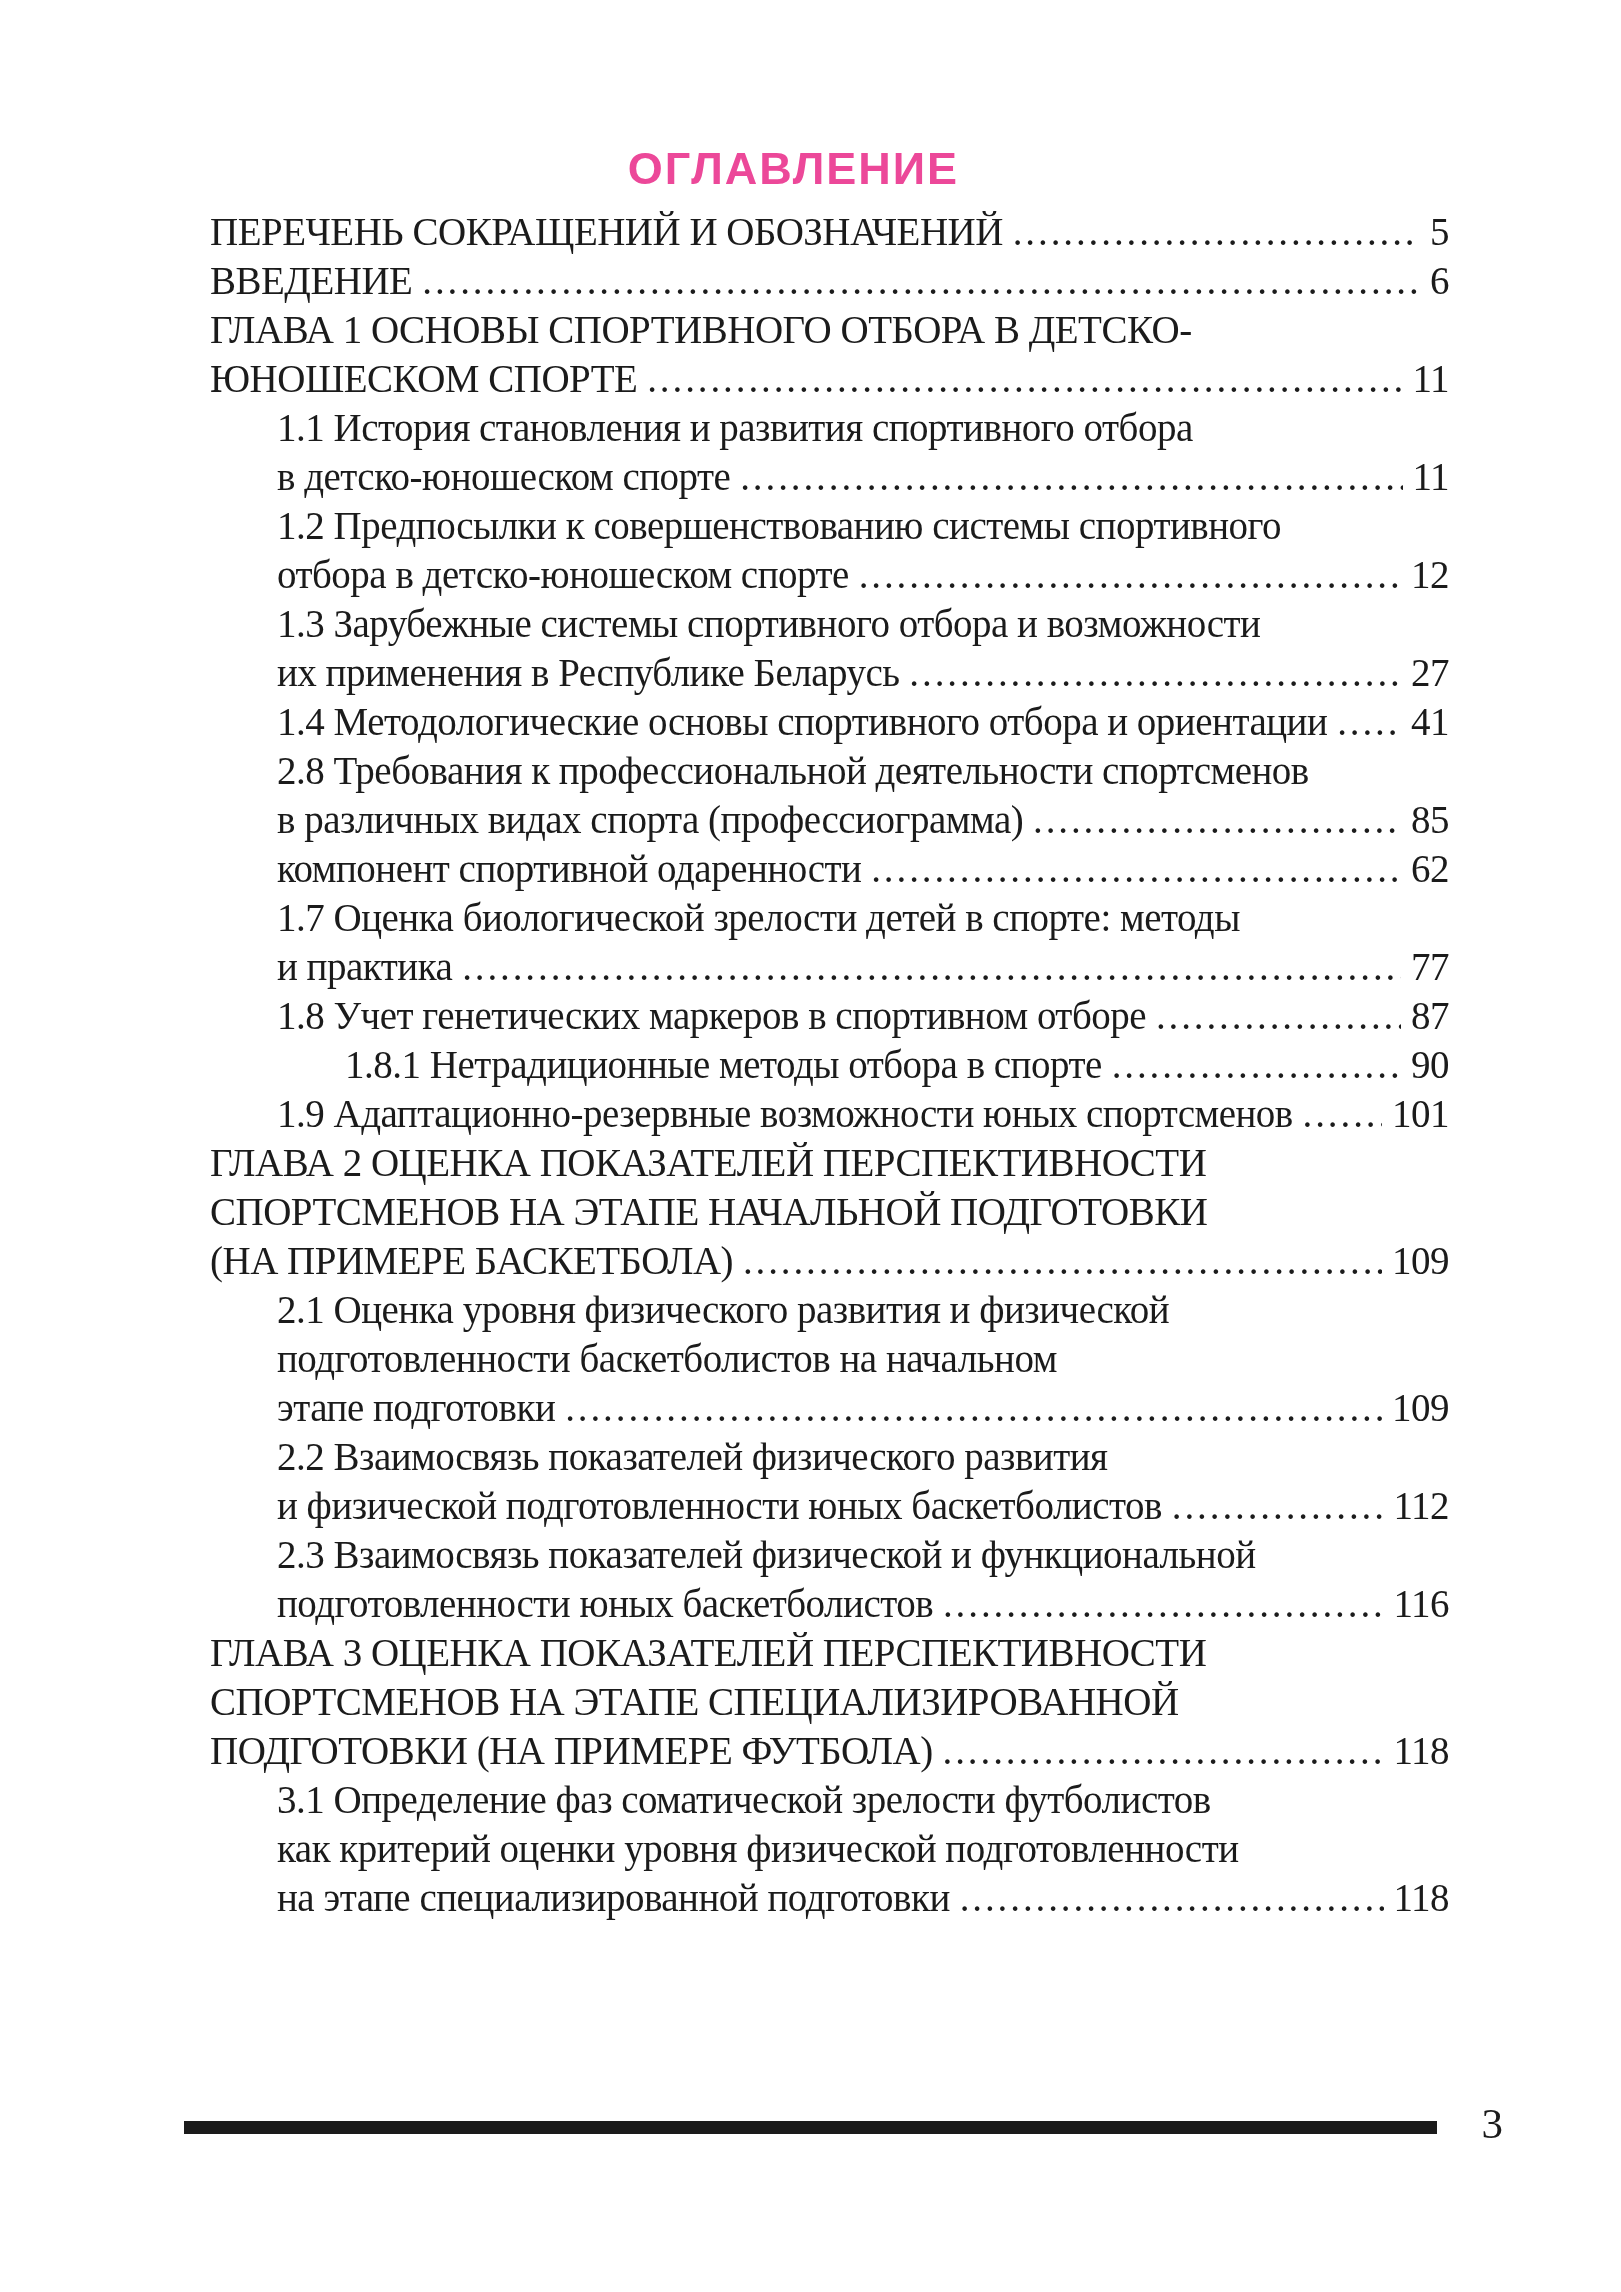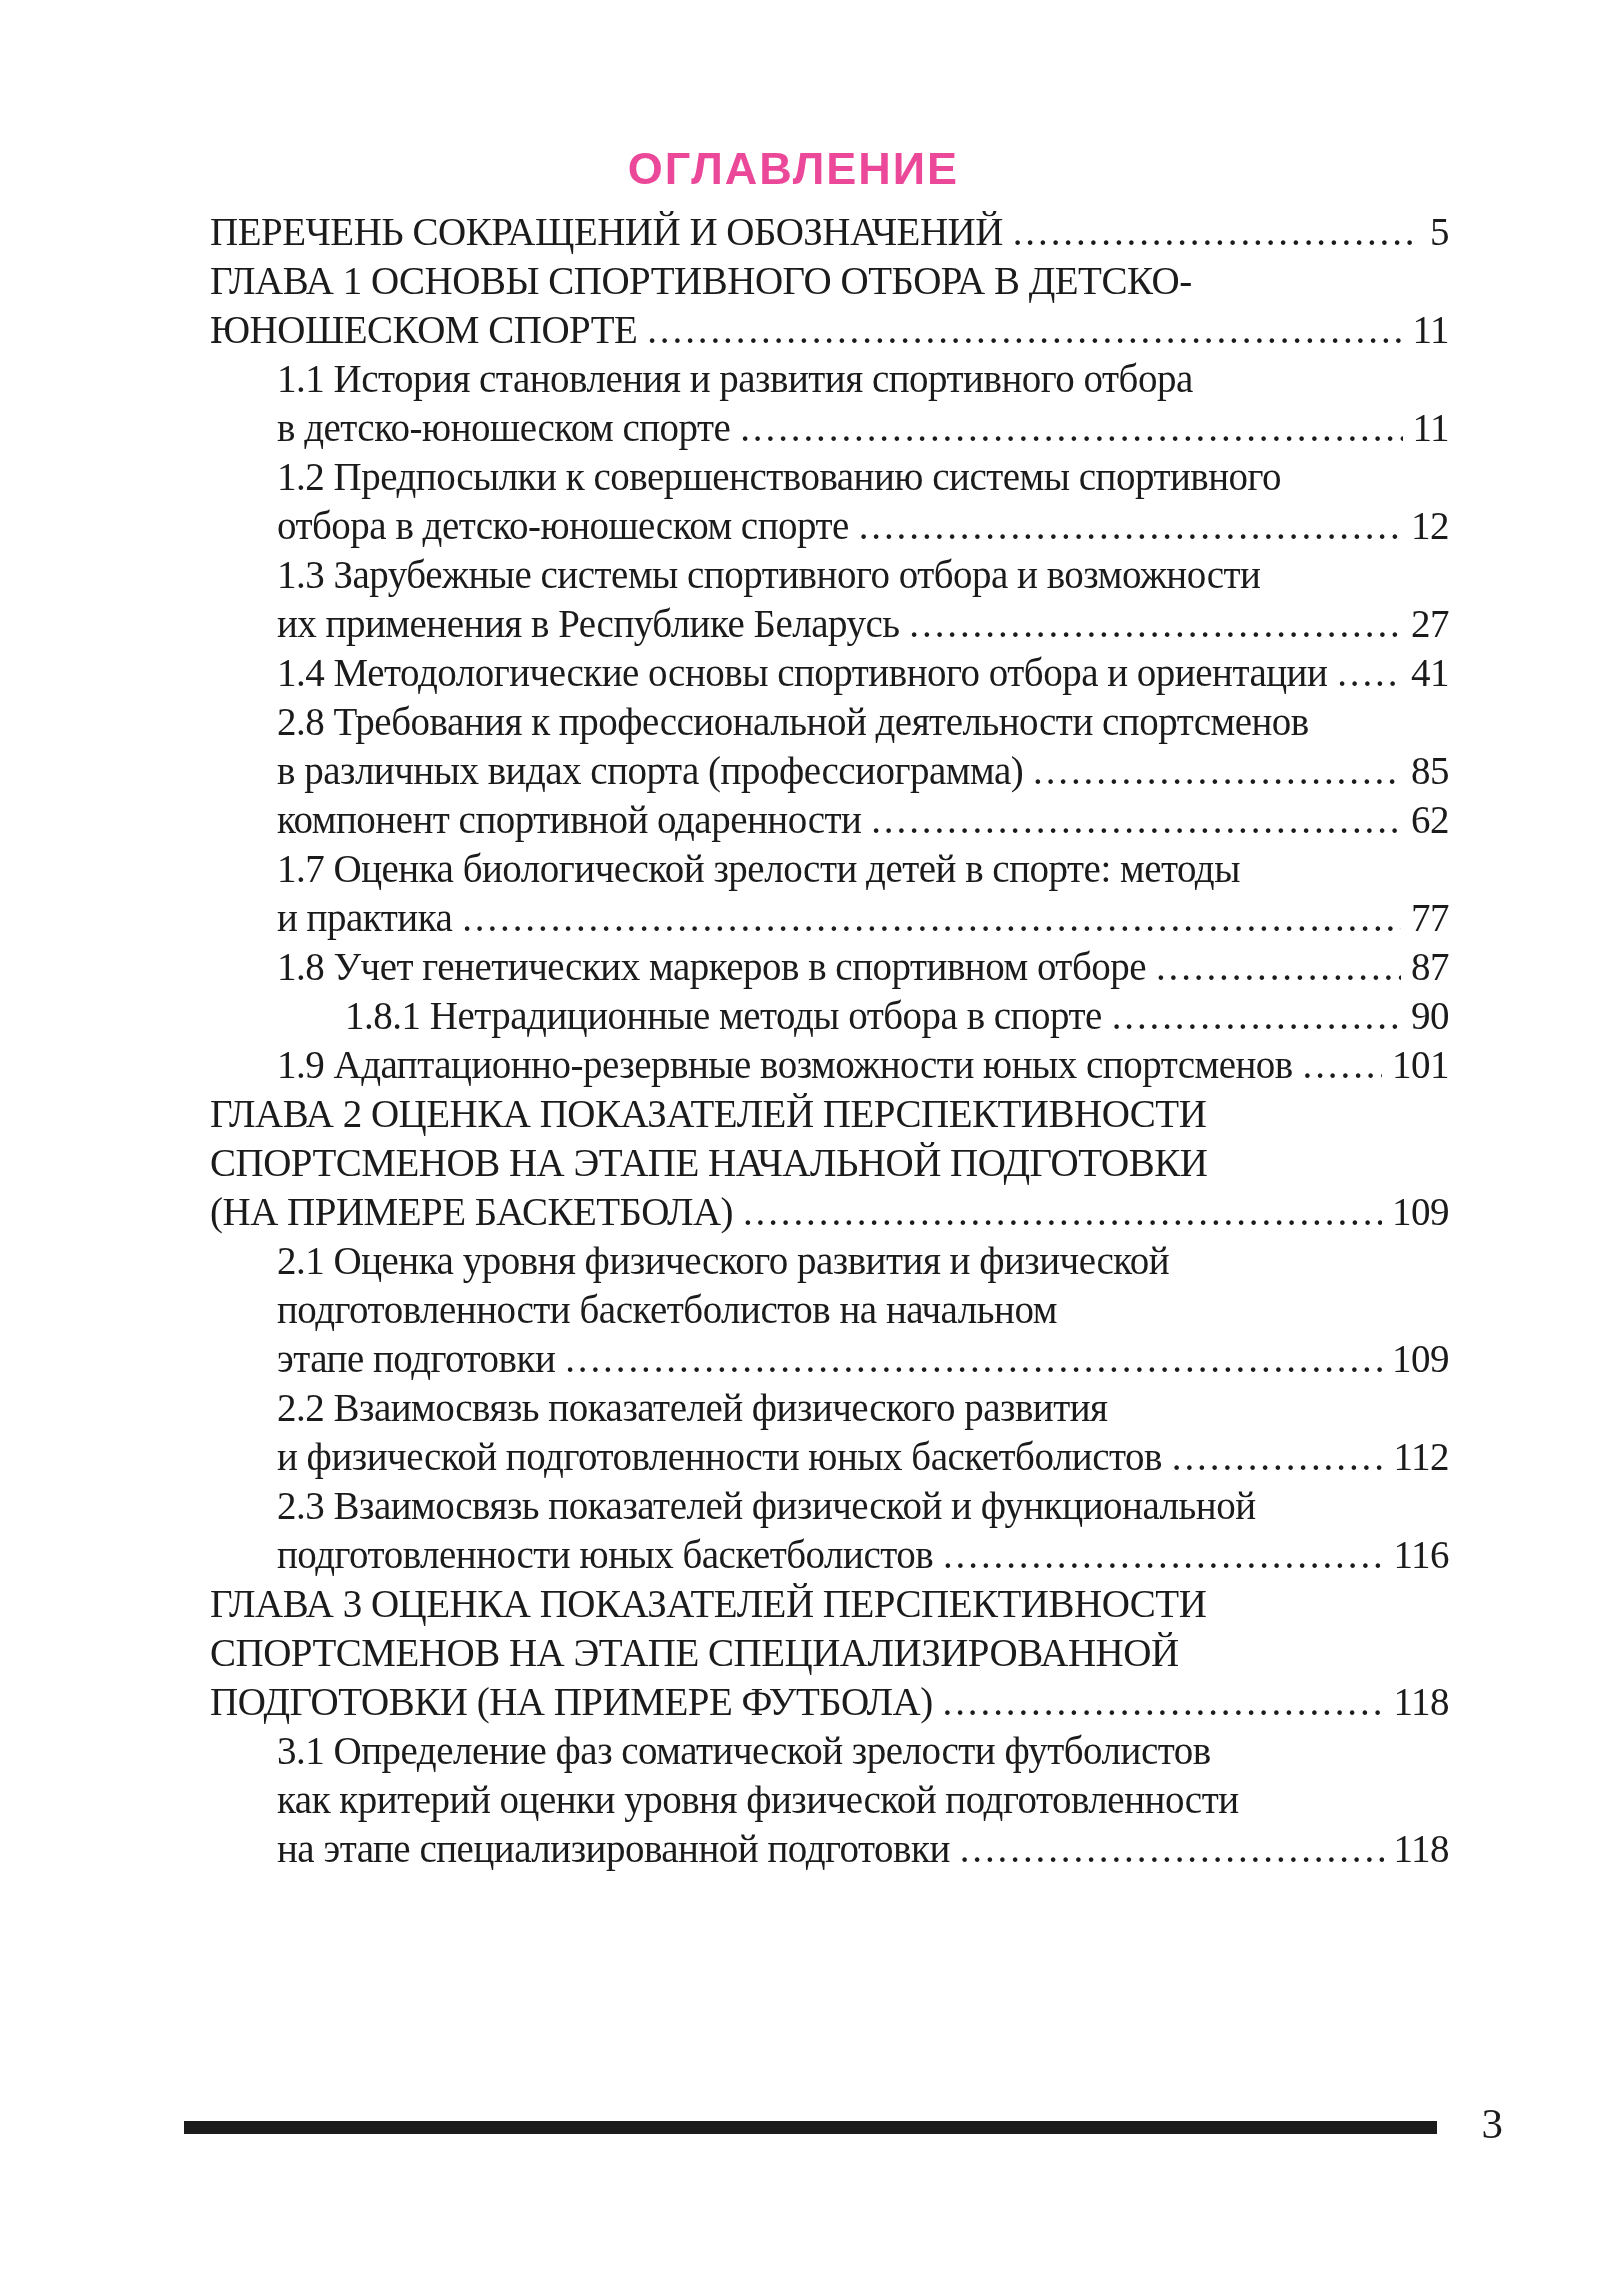--- a/index.html
+++ b/index.html
@@ -88,20 +88,25 @@
 
 <div class="page-title">ОГЛАВЛЕНИЕ</div>
 
 <div class="toc">
     <div class="toc-line indent-0">
     <span class="entry-text">ПЕРЕЧЕНЬ СОКРАЩЕНИЙ И ОБОЗНАЧЕНИЙ</span>
     <span class="leader"></span>
     <span class="pagenum">5</span>
   </div>
     <div class="toc-line indent-0">
+    <span class="entry-text">ВВЕДЕНИЕ</span>
+    <span class="leader"></span>
+    <span class="pagenum">6</span>
+  </div>
+    <div class="toc-line indent-0">
     <span class="entry-text">ГЛАВА 1 ОСНОВЫ СПОРТИВНОГО ОТБОРА В ДЕТСКО-</span>
 
   </div>
     <div class="toc-line indent-0">
     <span class="entry-text">ЮНОШЕСКОМ СПОРТЕ</span>
     <span class="leader"></span>
     <span class="pagenum">11</span>
   </div>
     <div class="toc-line indent-1">
     <span class="entry-text">1.1 История становления и развития спортивного отбора</span>

